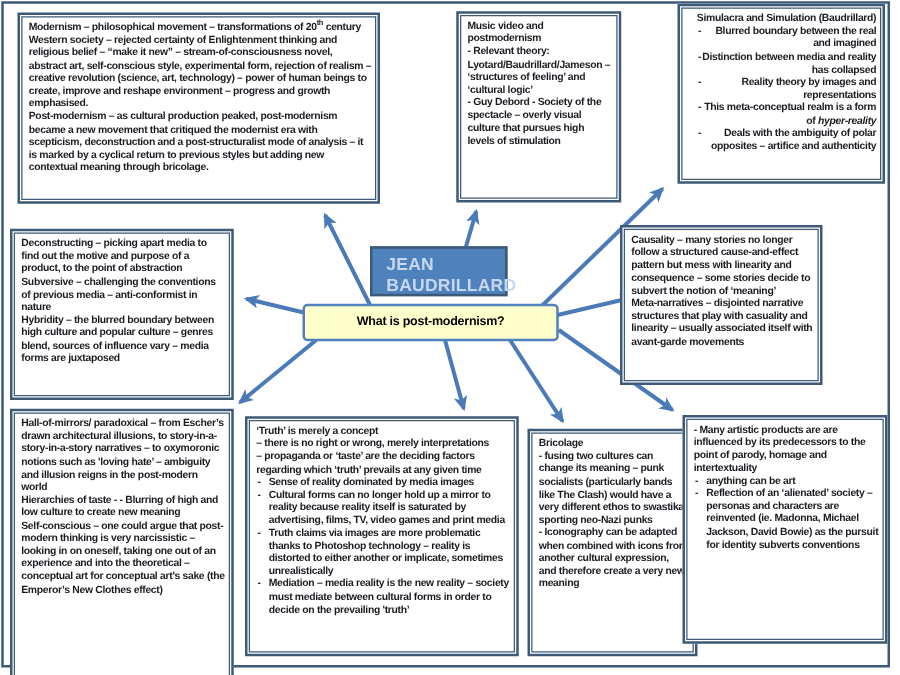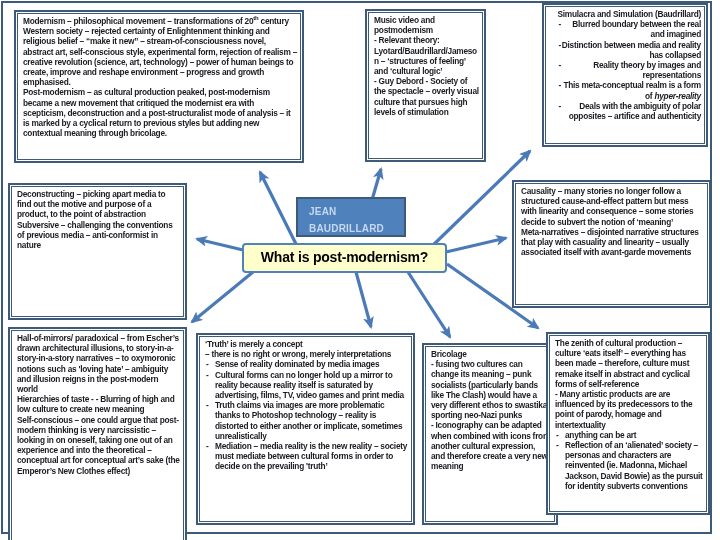--- a/index.html
+++ b/index.html
@@ -32,28 +32,28 @@
   .para.bullet { display:flex; }
   .bmark { flex:0 0 9px; padding-left:1px; }
   .btext { flex:1 1 auto; }
   sup { font-size:6px; line-height:0; }
   i { }
 
   .center-name {
     position:absolute; left:296px; top:197px; width:110px; height:40px;
     box-sizing:border-box; z-index:3;
     background:var(--accent-blue, #4f81bd); border:2px solid var(--border-dark, #3d5a78);
-    color:var(--center-text, #c5d8ef); font-size:10px; line-height:17px;
+    color:var(--center-text, #c5d8ef); font-size:14px; line-height:17px;
     padding:4px 0 0 11px; letter-spacing:0.2px;
   }
   .center-question {
     position:absolute; left:242px; top:243px; width:205px; height:30px;
     box-sizing:border-box; z-index:4; text-align:center;
     background:var(--question-fill, #ffffcc); border:2px solid var(--accent-blue, #4f81bd);
-    border-radius:4px; color:#000; font-size:14px; line-height:25px; letter-spacing:-0.2px;
+    border-radius:4px; color:#000; font-size:10px; line-height:25px; letter-spacing:-0.2px;
   }
 </style>
 </head>
 <body>
 
 <div class="canvas">
 
   <div class="page-border"></div>
 
   <svg class="connectors">
@@ -73,21 +73,21 @@
     <line x1="447" y1="264" x2="538" y2="328" marker-end="url(#ah)"></line>
   </svg>
 
   <div class="tbox" style="left:14px; top:10px; width:290px; height:153px;">
     <div class="box-body">
         <div class="para"><span>Modernism – philosophical movement – transformations of 20</span><sup>th</sup><span> century Western society – rejected certainty of Enlightenment thinking and religious belief – “make it new” – stream-of-consciousness novel, abstract art, self-conscious style, experimental form, rejection of realism – creative revolution (science, art, technology) – power of human beings to create, improve and reshape environment – progress and growth emphasised.</span></div>
         <div class="para"><span>Post-modernism – as cultural production peaked, post-modernism became a new movement that critiqued the modernist era with scepticism, deconstruction and a post-structuralist mode of analysis – it is marked by a cyclical return to previous styles but adding new contextual meaning through bricolage.</span></div>
       </div>
   </div>
 
-  <div class="tbox" style="left:365px; top:9px; width:121px; height:153px;">
+  <div class="tbox" style="left:365px; top:9px; width:132px; height:153px;">
     <div class="box-body">
         <div class="para"><span>Music video and postmodernism</span></div>
         <div class="para"><span>- Relevant theory: Lyotard/Baudrillard/Jameson – ‘structures of feeling’ and ‘cultural logic’</span></div>
         <div class="para"><span>- Guy Debord - Society of the spectacle – overly visual culture that pursues high levels of stimulation</span></div>
       </div>
   </div>
 
   <div class="tbox" style="left:542px; top:3px; width:166px; height:144px;text-align:right;">
     <div class="box-body">
         <div class="para"><span>Simulacra and Simulation (Baudrillard)</span></div>
@@ -111,42 +111,44 @@
           <span class="bmark">-</span>
           <span class="btext"><span>Deals with the ambiguity of polar opposites – artifice and authenticity</span></span>
         </div>
       </div>
   </div>
 
   <div class="tbox" style="left:8px; top:183px; width:179px; height:137px;">
     <div class="box-body">
         <div class="para"><span>Deconstructing – picking apart media to find out the motive and purpose of a product, to the point of abstraction</span></div>
         <div class="para"><span>Subversive – challenging the conventions of previous media – anti-conformist in nature</span></div>
+        <div class="para"><span>Hybridity – the blurred boundary between high culture and popular culture – genres blend, sources of influence vary – media forms are juxtaposed</span></div>
       </div>
   </div>
 
   <div class="tbox" style="left:8px; top:327px; width:179px; height:249px;">
     <div class="box-body">
         <div class="para"><span>Hall-of-mirrors/ paradoxical – from Escher’s drawn architectural illusions, to story-in-a-story-in-a-story narratives – to oxymoronic notions such as 'loving hate’ – ambiguity and illusion reigns in the post-modern world</span></div>
         <div class="para"><span>Hierarchies of taste - - Blurring of high and low culture to create new meaning</span></div>
         <div class="para"><span>Self-conscious – one could argue that post-modern thinking is very narcissistic – looking in on oneself, taking one out of an experience and into the theoretical – conceptual art for conceptual art’s sake (the Emperor’s New Clothes effect)</span></div>
       </div>
   </div>
 
-  <div class="tbox" style="left:512px; top:180px; width:199px; height:128px;">
+  <div class="tbox" style="left:496px; top:180px; width:162px; height:128px;">
     <div class="box-body">
         <div class="para"><span>Causality – many stories no longer follow a structured cause-and-effect pattern but mess with linearity and consequence – some stories decide to subvert the notion of ‘meaning’</span></div>
         <div class="para"><span>Meta-narratives – disjointed narrative structures that play with casuality and linearity – usually associated itself with avant-garde movements</span></div>
       </div>
   </div>
 
   <div class="tbox" style="left:196px; top:333px; width:219px; height:192px;">
     <div class="box-body">
         <div class="para"><span>‘Truth’ is merely a concept</span></div>
         <div class="para"><span>– there is no right or wrong, merely interpretations</span></div>
+        <div class="para"><span>– propaganda or ‘taste’ are the deciding factors regarding which ‘truth’ prevails at any given time</span></div>
         <div class="para bullet">
           <span class="bmark">-</span>
           <span class="btext"><span>Sense of reality dominated by media images</span></span>
         </div>
         <div class="para bullet">
           <span class="bmark">-</span>
           <span class="btext"><span>Cultural forms can no longer hold up a mirror to reality because reality itself is saturated by advertising, films, TV, video games and print media</span></span>
         </div>
         <div class="para bullet">
           <span class="bmark">-</span>
@@ -162,21 +164,20 @@
   <div class="tbox" style="left:422px; top:343px; width:136px; height:182px;">
     <div class="box-body">
         <div class="para"><span>Bricolage</span></div>
         <div class="para"><span>- fusing two cultures can change its meaning – punk socialists (particularly bands like The Clash) would have a very different ethos to swastika sporting neo-Nazi punks</span></div>
         <div class="para"><span>- Iconography can be adapted when combined with icons from another cultural expression, and therefore create a very new meaning</span></div>
       </div>
   </div>
 
   <div class="tbox" style="left:546px; top:332px; width:164px; height:183px;">
     <div class="box-body">
-        <div class="para"><span>The zenith of cultural production – culture ‘eats itself’ – everything has been made – therefore, culture must remake itself in abstract and cyclical forms of self-reference</span></div>
         <div class="para"><span>- Many artistic products are are influenced by its predecessors to the point of parody, homage and intertextuality</span></div>
         <div class="para bullet">
           <span class="bmark">-</span>
           <span class="btext"><span>anything can be art</span></span>
         </div>
         <div class="para bullet">
           <span class="bmark">-</span>
           <span class="btext"><span>Reflection of an ‘alienated’ society – personas and characters are reinvented (ie. Madonna, Michael Jackson, David Bowie) as the pursuit for identity subverts conventions</span></span>
         </div>
       </div>

